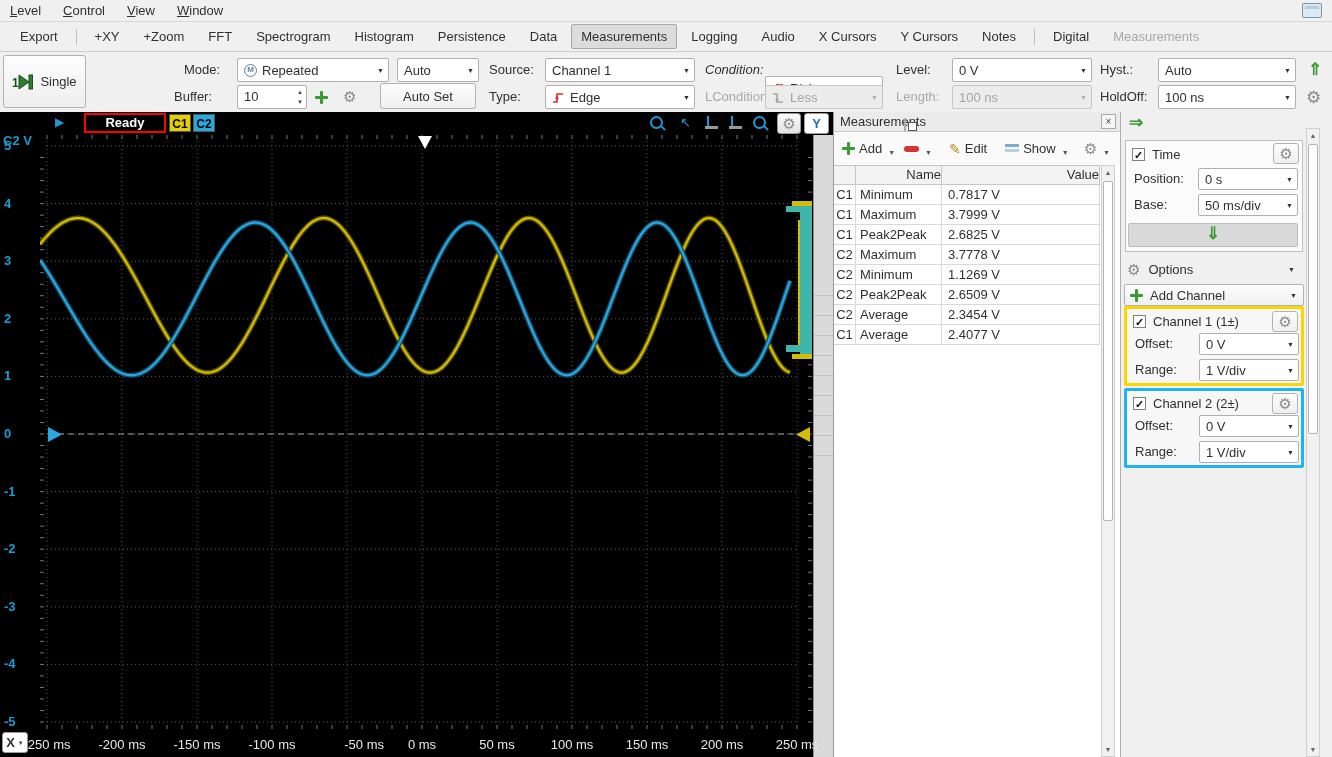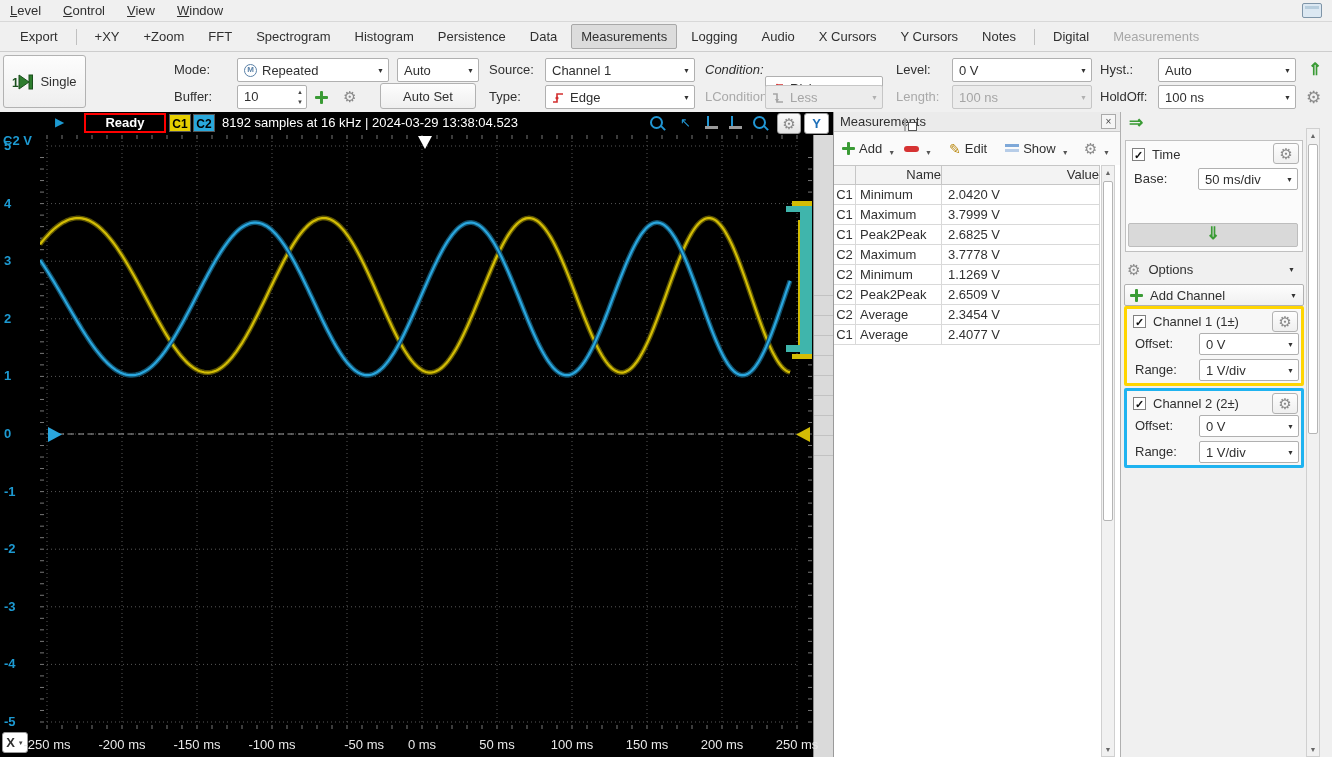--- a/index.html
+++ b/index.html
@@ -154,21 +154,21 @@
 <div class="toolbar">
   <div class="bigbtn" style="left:3px;width:83px;">
     <svg width="22" height="22">
       <text x="0" y="16" font-size="12" font-weight="bold" fill="#1a4f1d">1</text>
       <polygon points="7,4 17,11 7,18" fill="#2d7d2d" stroke="#1a4f1d"></polygon>
       <rect x="17" y="4" width="3.5" height="14" fill="#2d7d2d" stroke="#1a4f1d"></rect>
     </svg>
     <span>Single</span>
   </div>
 
-  <span class="tlabel" style="left:174px;top:6px;">Mode:</span>
+  <span class="tlabel" style="left:184px;top:6px;">Mode:</span>
   <div class="combo" style="left:237px;top:6px;width:152px;">
     <span class="mode-ic">M</span>
     <span>Repeated</span>
     <span class="caret">▼</span>
   </div>
   <div class="combo" style="left:397px;top:6px;width:82px;">
     <span>Auto</span>
     <span class="caret">▼</span>
   </div>
   <span class="tlabel" style="left:489px;top:6px;">Source:</span>
@@ -238,21 +238,20 @@
   <span class="gear abs" style="left:1306px;top:37px;font-size:17px;">⚙</span>
 </div>
 
 <div class="scope">
 
   <span class="sb-c2v">C2 V</span>
   <span class="sb-exp">▶</span>
   <div class="ready"><span>Ready</span></div>
   <span class="badge" style="left:169px;background:#e6cf00;">C1</span>
   <span class="badge" style="left:193px;background:#29a8dc;">C2</span>
-  <span class="sb-info">8192 samples at 16 kHz | 2024-03-29 13:38:04.523</span>
   <span class="abs" style="left:650px;top:4px;"><span class="mag"></span></span>
   <span class="abs ptr-ic" style="left:680px;top:4px;">↖</span>
   <span class="abs" style="left:705px;top:4px;"><span class="curs-ic"></span></span>
   <span class="abs" style="left:729px;top:4px;"><span class="curs-ic"></span></span>
   <span class="abs" style="left:753px;top:4px;"><span class="mag"></span></span>
   <div class="sbtn" style="left:777px;width:24px;">
       <span class="gear">⚙</span>
     </div>
   <div class="sbtn" style="left:804px;width:25px;color:#1d6fb8;font-weight:bold;background:#fff;">
       <span>Y</span>
@@ -576,21 +575,21 @@
   </div>
   <div class="mhead">
     <div style="width:22px;flex:none;"></div>
     <div style="width:86px;flex:none;">Name</div>
     <div style="flex:1;">Value</div>
   </div>
   <div id="meas-rows">
       <div class="mrow">
         <div class="mcell c0">C1</div>
         <div class="mcell c1">Minimum</div>
-        <div class="mcell c2">2.0420 V</div>
+        <div class="mcell c2">0.7817 V</div>
       </div>
       <div class="mrow">
         <div class="mcell c0">C1</div>
         <div class="mcell c1">Maximum</div>
         <div class="mcell c2">3.7999 V</div>
       </div>
       <div class="mrow">
         <div class="mcell c0">C1</div>
         <div class="mcell c1">Peak2Peak</div>
         <div class="mcell c2">2.6825 V</div>
@@ -633,20 +632,27 @@
 
   <div class="group" style="top:28px;height:112px;">
     <div class="grp-head">
       <span class="chk">✓</span>
       <span>Time</span>
       <span class="gearbtn btn">
           <span class="gear">⚙</span>
         </span>
     </div>
     <div class="frow">
+      <span class="flab">Position:</span>
+      <div class="combo h22 fcombo">
+        <span>0 s</span>
+        <span class="caret">▼</span>
+      </div>
+    </div>
+    <div class="frow">
       <span class="flab">Base:</span>
       <div class="combo h22 fcombo">
         <span>50 ms/div</span>
         <span class="caret">▼</span>
       </div>
     </div>
     <div class="widebtn" style="top:82px;">
       <span class="garrow">⇓</span>
     </div>
   </div>

